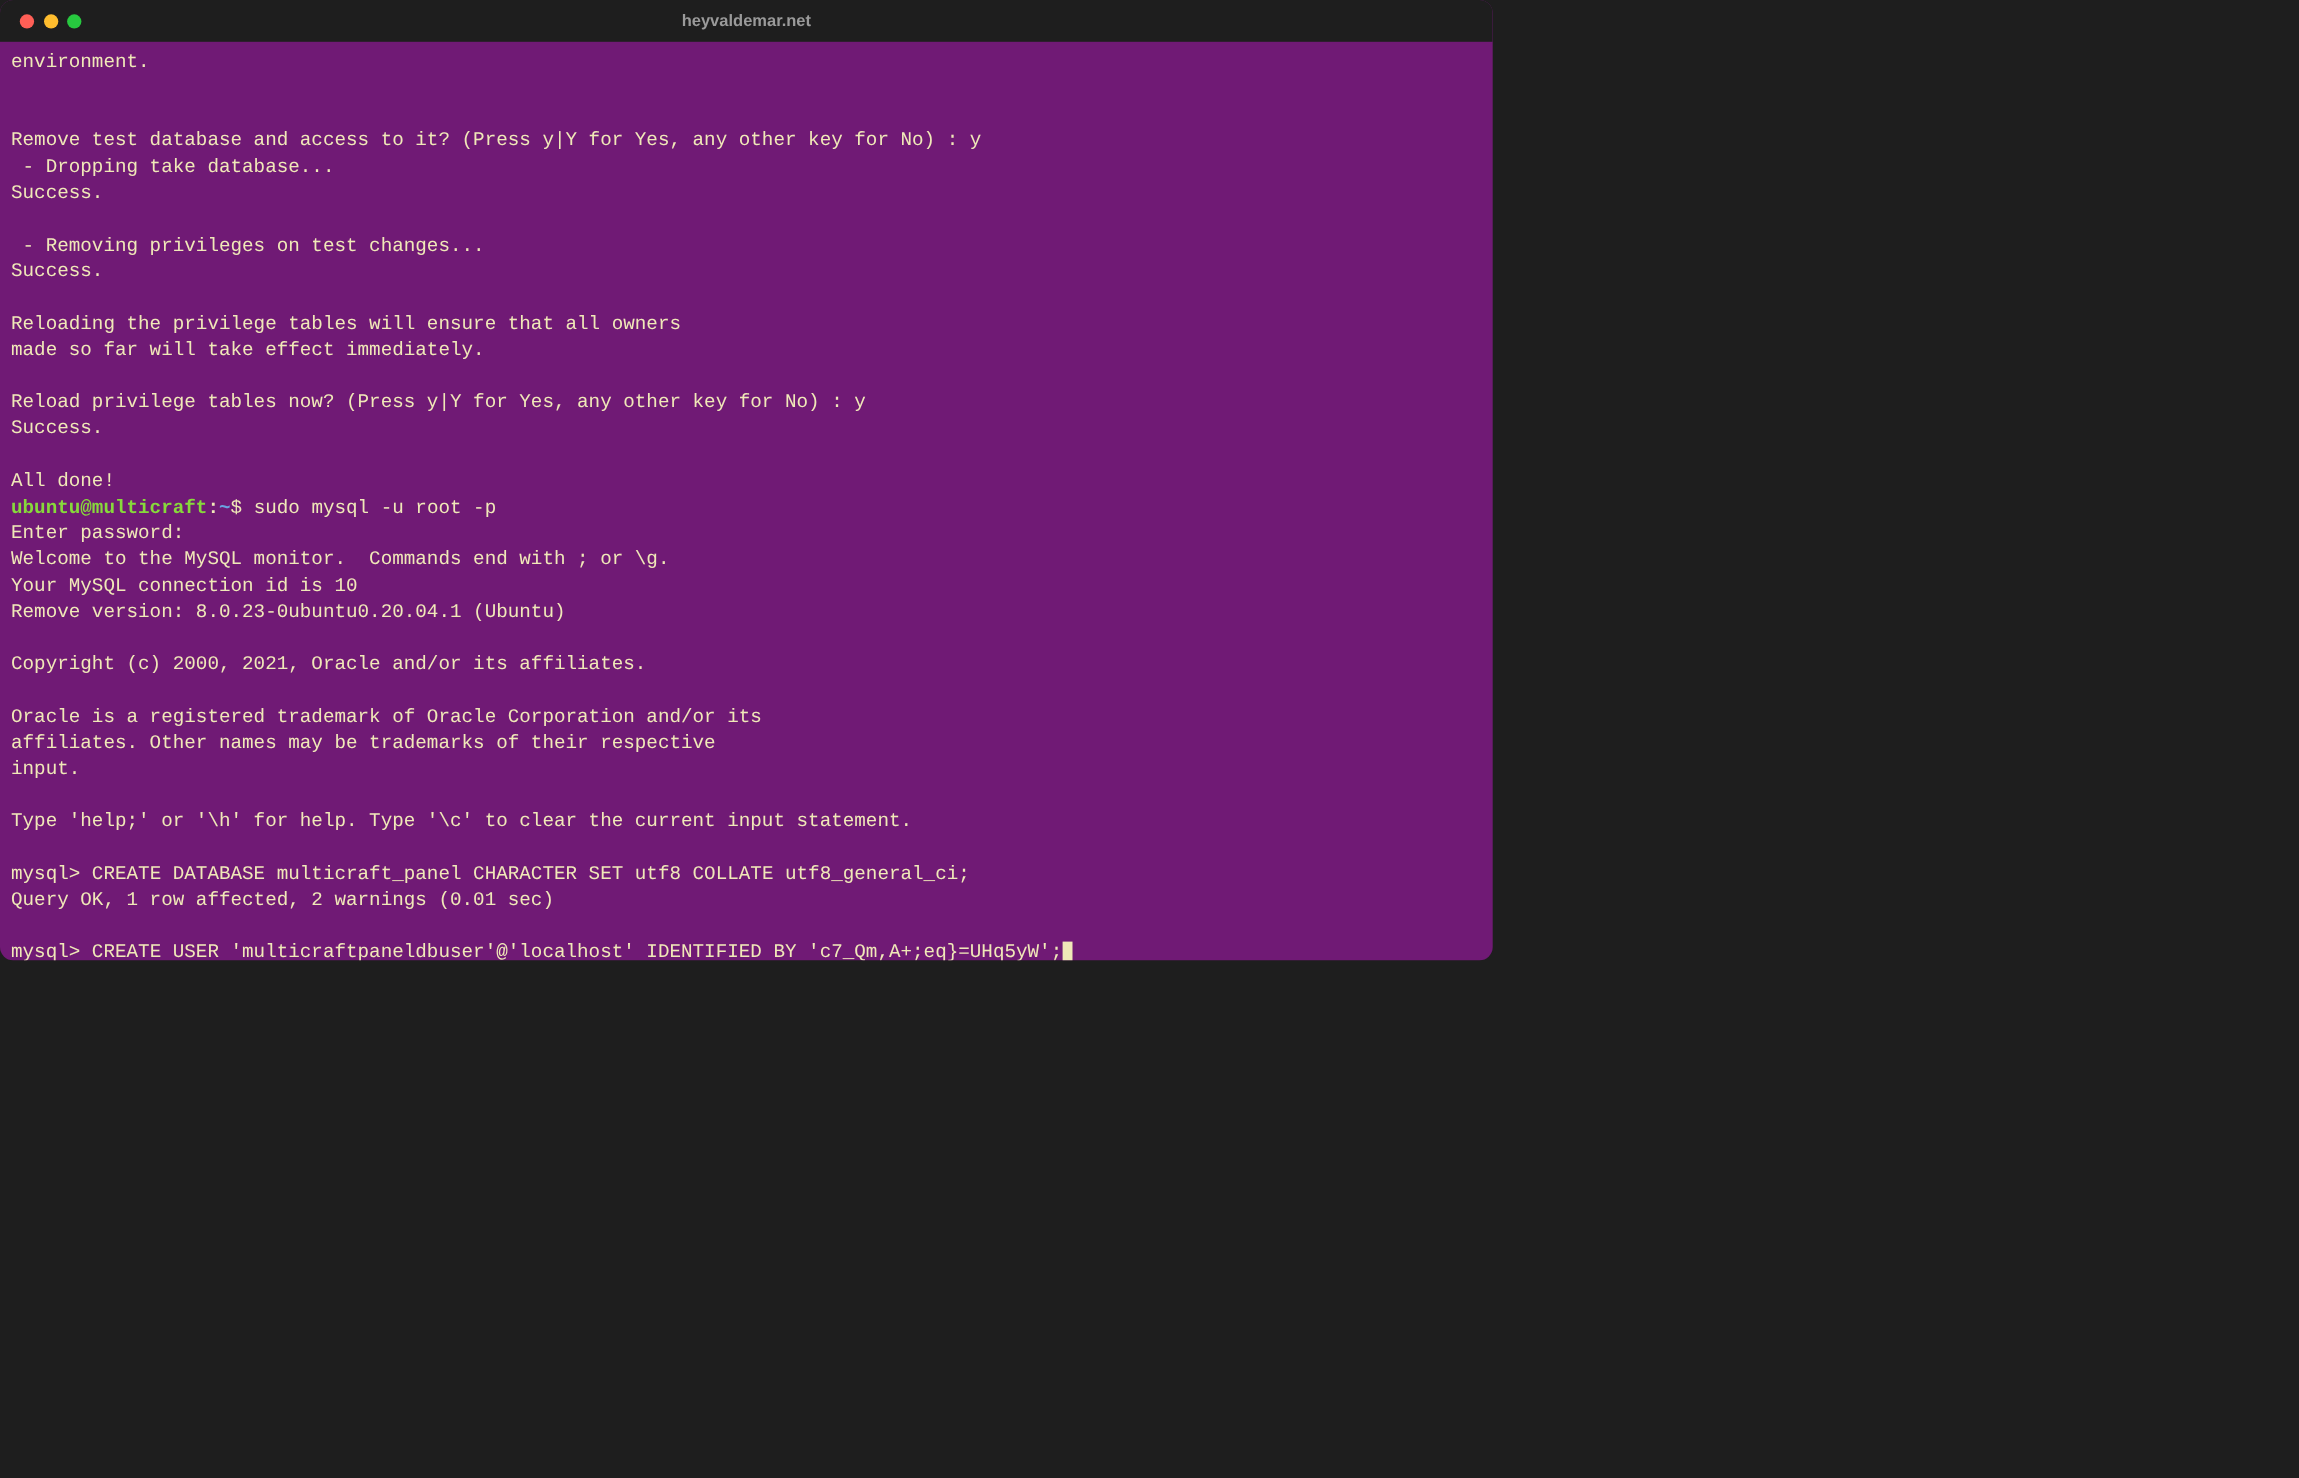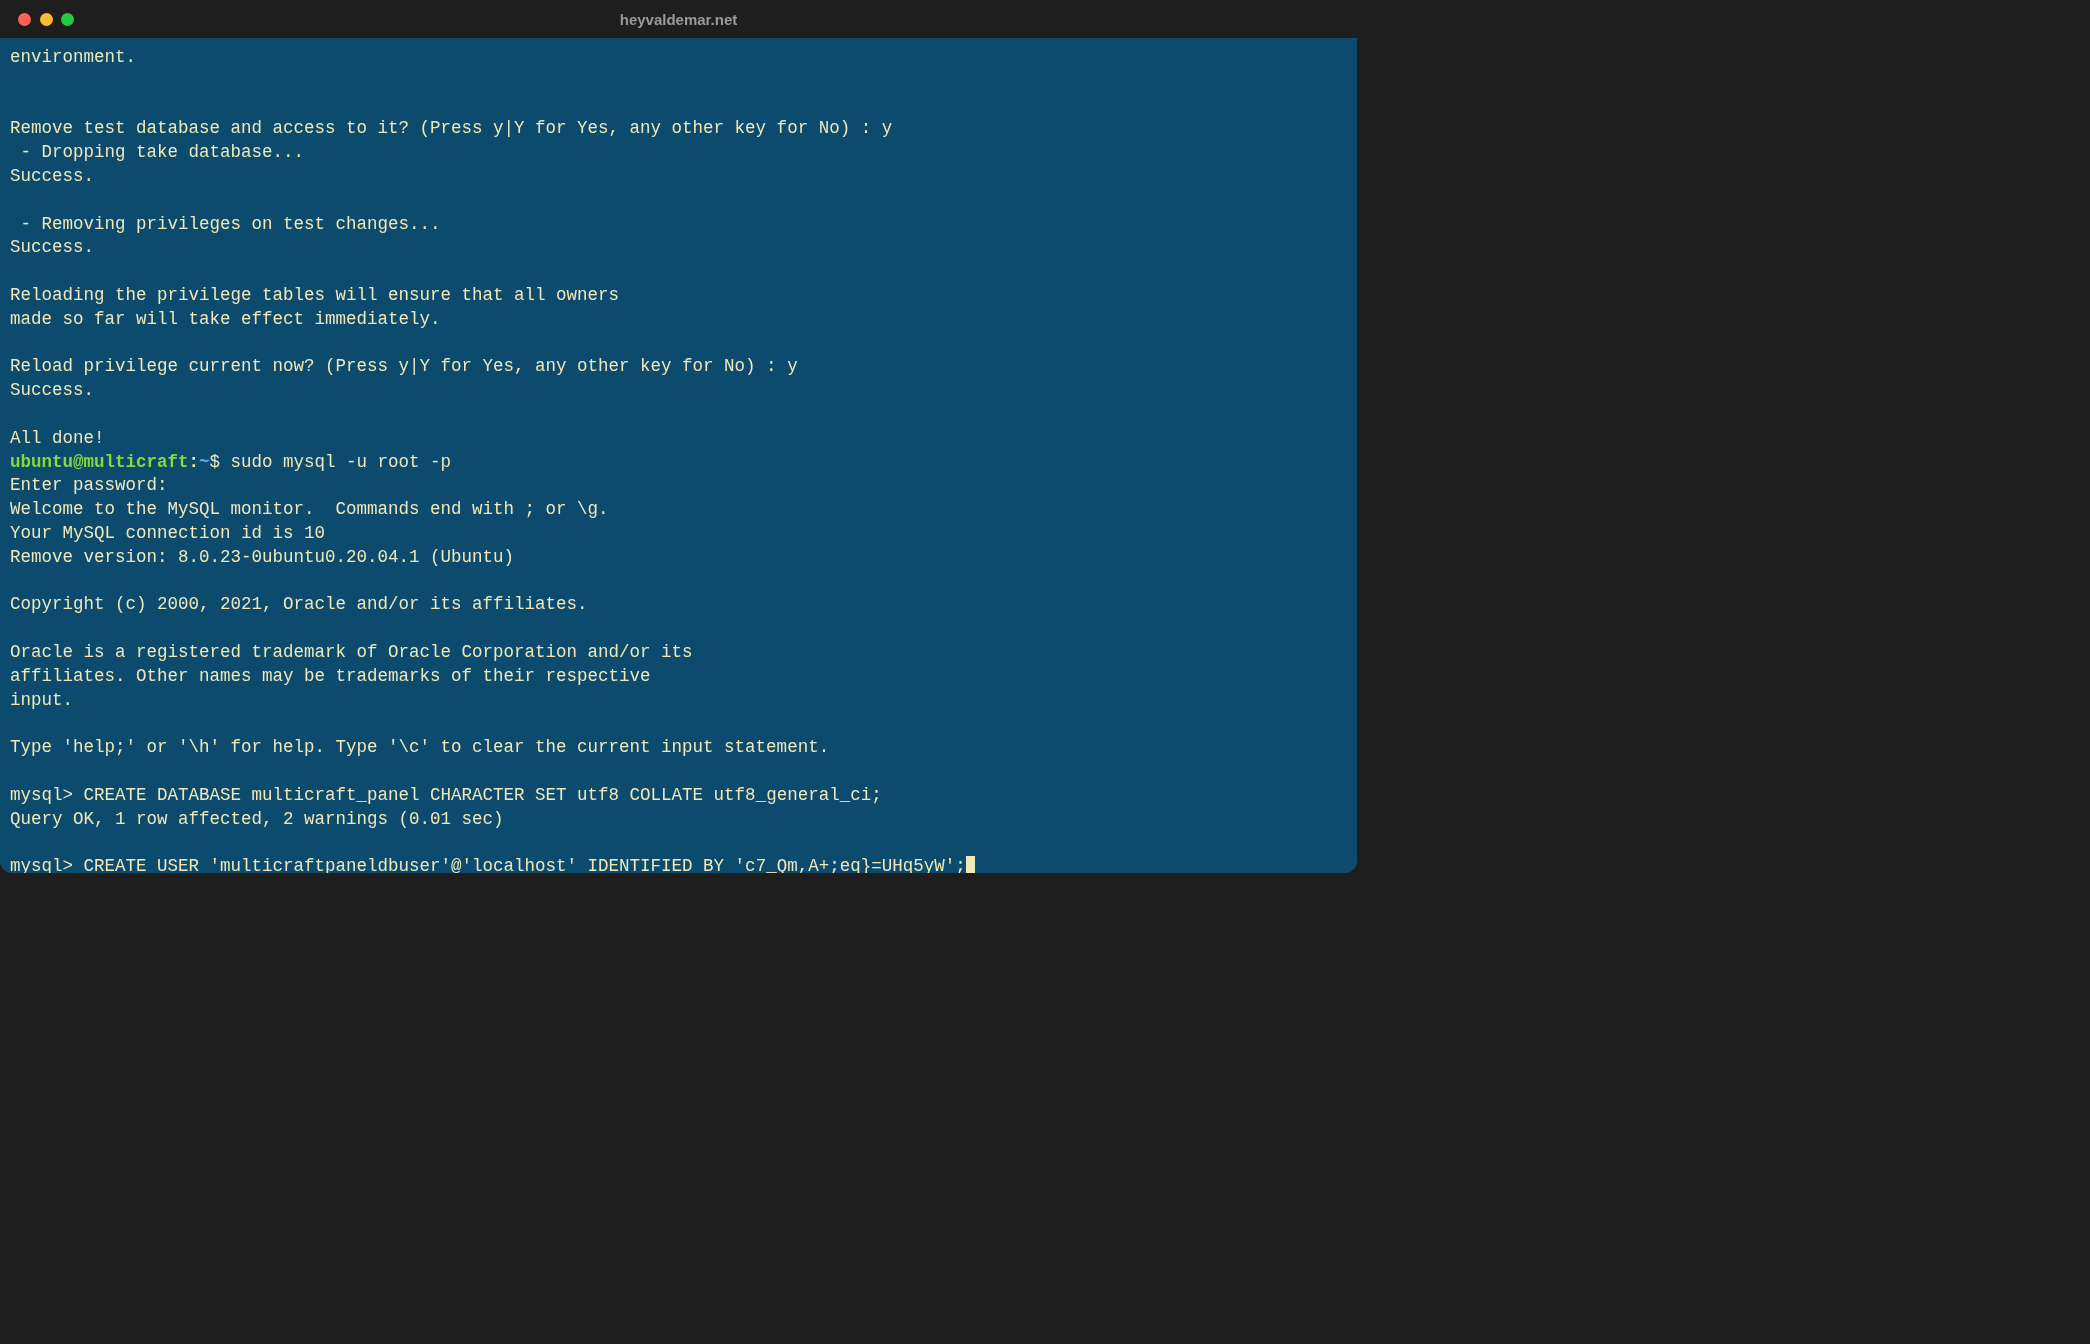--- a/index.html
+++ b/index.html
@@ -5,21 +5,21 @@
     * { margin: 0; padding: 0; box-sizing: border-box; }
     html, body {
       background: #1e1e1e;
       width: 100%;
       height: 100%;
       font-family: "SF Mono", "Menlo", "Consolas", "Courier New", monospace;
     }
     .window {
       width: 1357px;
       height: 873px;
-      background: #0c4a6e;
+      background: #701a75;
       border-radius: 12px;
       overflow: hidden;
       position: relative;
     }
     .title-bar {
       height: 38px;
       width: 100%;
       position: relative;
       display: flex;
       align-items: center;
@@ -88,21 +88,21 @@
 <span>Remove test database and access to it? (Press y|Y for Yes, any other key for No) : y</span>
 <span> - Dropping take database...</span>
 <span>Success.</span>
 <span></span>
 <span> - Removing privileges on test changes...</span>
 <span>Success.</span>
 <span></span>
 <span>Reloading the privilege tables will ensure that all owners</span>
 <span>made so far will take effect immediately.</span>
 <span></span>
-<span>Reload privilege current now? (Press y|Y for Yes, any other key for No) : y</span>
+<span>Reload privilege tables now? (Press y|Y for Yes, any other key for No) : y</span>
 <span>Success.</span>
 <span></span>
 <span>All done!</span>
 <span class="user">ubuntu@multicraft</span><span class="colon">:</span><span class="path">~</span><span class="prompt-sym">$ </span><span>sudo mysql -u root -p</span>
 <span>Enter password:</span>
 <span>Welcome to the MySQL monitor.  Commands end with ; or \g.</span>
 <span>Your MySQL connection id is 10</span>
 <span>Remove version: 8.0.23-0ubuntu0.20.04.1 (Ubuntu)</span>
 <span></span>
 <span>Copyright (c) 2000, 2021, Oracle and/or its affiliates.</span>

